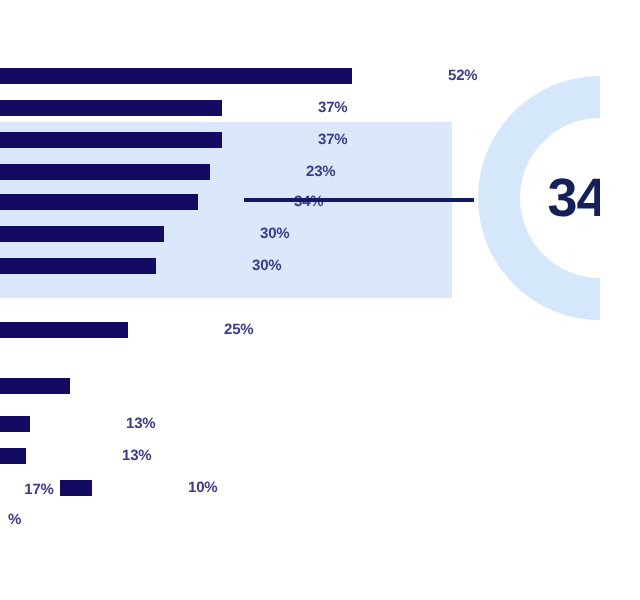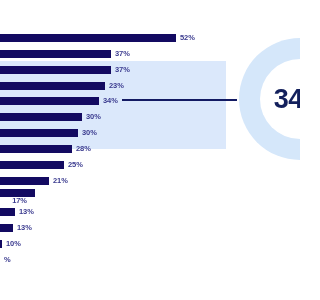--- a/index.html
+++ b/index.html
@@ -13,21 +13,21 @@
   #stage{position:relative;width:300px;height:300px;overflow:hidden;background:#fff;}
 
   
   .highlight-band{
     position:absolute;left:0;top:61px;width:226px;height:88px;
     background:#dbe8fb;z-index:1;
   }
 
   
   .bars{position:absolute;left:0;top:0;width:300px;height:300px;z-index:2;}
-  .bar-row{position:absolute;left:0;height:16px;display:flex;align-items:center;}
+  .bar-row{position:absolute;left:0;height:16px;display:flex;align-items:center;gap:44px;}
   .bar{
     height:8px;background:#130a61;display:block;flex:none;
     margin-left:-14px;            
   }
   .bar-label{
     font-size:7.5px;font-weight:bold;color:#3b3b8f;
     margin-left:4px;white-space:nowrap;line-height:1;
     letter-spacing:-0.1px;
   }
 
@@ -85,45 +85,37 @@
         <span class="bar-label">34%</span>
       </div>
       <div class="bar-row" style="top: 109px;">
         <div class="bar" style="width: 96px; background: rgb(19, 10, 97);"></div>
         <span class="bar-label">30%</span>
       </div>
       <div class="bar-row" style="top: 125px;">
         <div class="bar" style="width: 92px; background: rgb(19, 10, 97);"></div>
         <span class="bar-label">30%</span>
       </div>
-      <div class="bar-row" style="top: 141px;">
-        <div class="bar" style="width: 86px; background: rgb(19, 10, 97);"></div>
-        <span class="bar-label">28%</span>
-      </div>
       <div class="bar-row" style="top: 157px; justify-content: center;">
         <div class="bar" style="width: 78px; background: rgb(19, 10, 97);"></div>
         <span class="bar-label">25%</span>
-      </div>
-      <div class="bar-row" style="top: 173px;">
-        <div class="bar" style="width: 63px; background: rgb(19, 10, 97);"></div>
-        <span class="bar-label">21%</span>
       </div>
       <div class="bar-row" style="top: 189px; flex-direction: column;">
         <div class="bar" style="width: 49px; background: rgb(19, 10, 97);"></div>
         <span class="bar-label">17%</span>
       </div>
       <div class="bar-row" style="top: 204px;">
         <div class="bar" style="width: 29px; background: rgb(19, 10, 97);"></div>
         <span class="bar-label">13%</span>
       </div>
       <div class="bar-row" style="top: 220px;">
         <div class="bar" style="width: 27px; background: rgb(19, 10, 97);"></div>
         <span class="bar-label">13%</span>
       </div>
-      <div class="bar-row" style="top: 236px;">
+      <div class="bar-row" style="top: 236px; margin-left: 44px;">
         <div class="bar" style="width: 16px; background: rgb(19, 10, 97);"></div>
         <span class="bar-label">10%</span>
       </div>
       <div class="bar-row" style="top: 252px;">
         <span class="bar-label">%</span>
       </div>
     </div>
 
   <div class="connector"></div>
 

